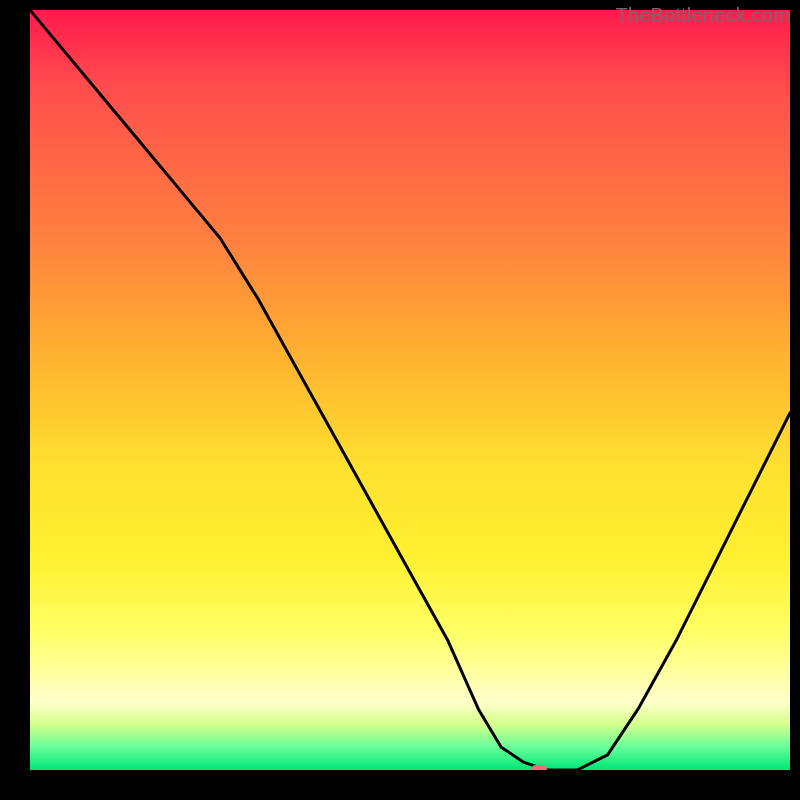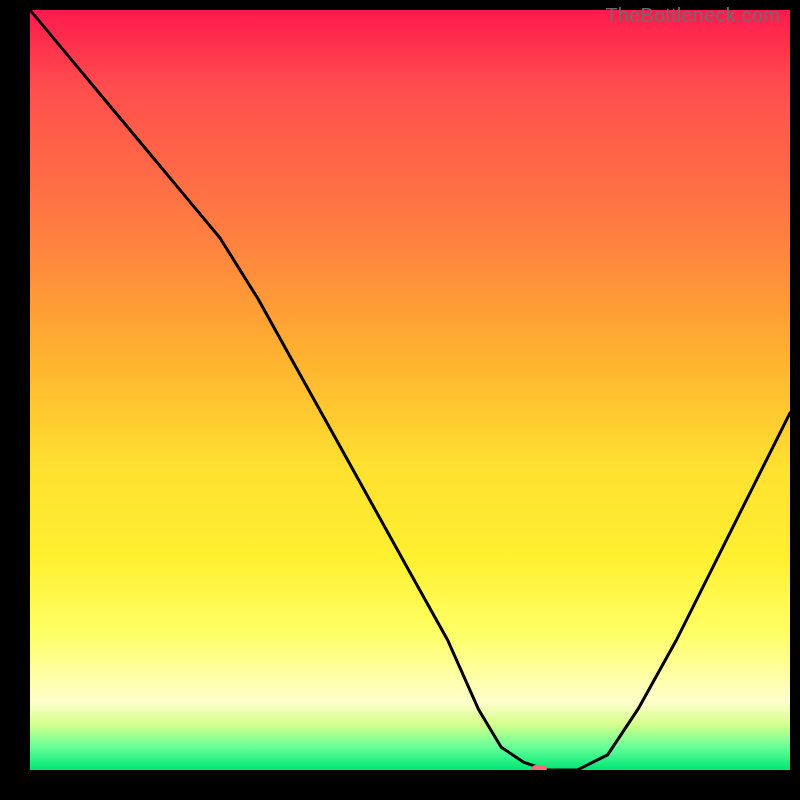--- a/index.html
+++ b/index.html
@@ -52,21 +52,21 @@
     position: absolute;
     width: 16px;
     height: 10px;
     border-radius: 5px;
     background: #ff6a7a;
     transform: translate(-50%, -50%);
   }
   .watermark {
     position: absolute;
     top: 4px;
-    right: 20px;
+    right: 10px;
     color: #6d6d6d;
     font-size: 20px;
     font-weight: 500;
     letter-spacing: 0.2px;
   }
 </style>
 </head>
 <body>
 
 <div class="frame">

